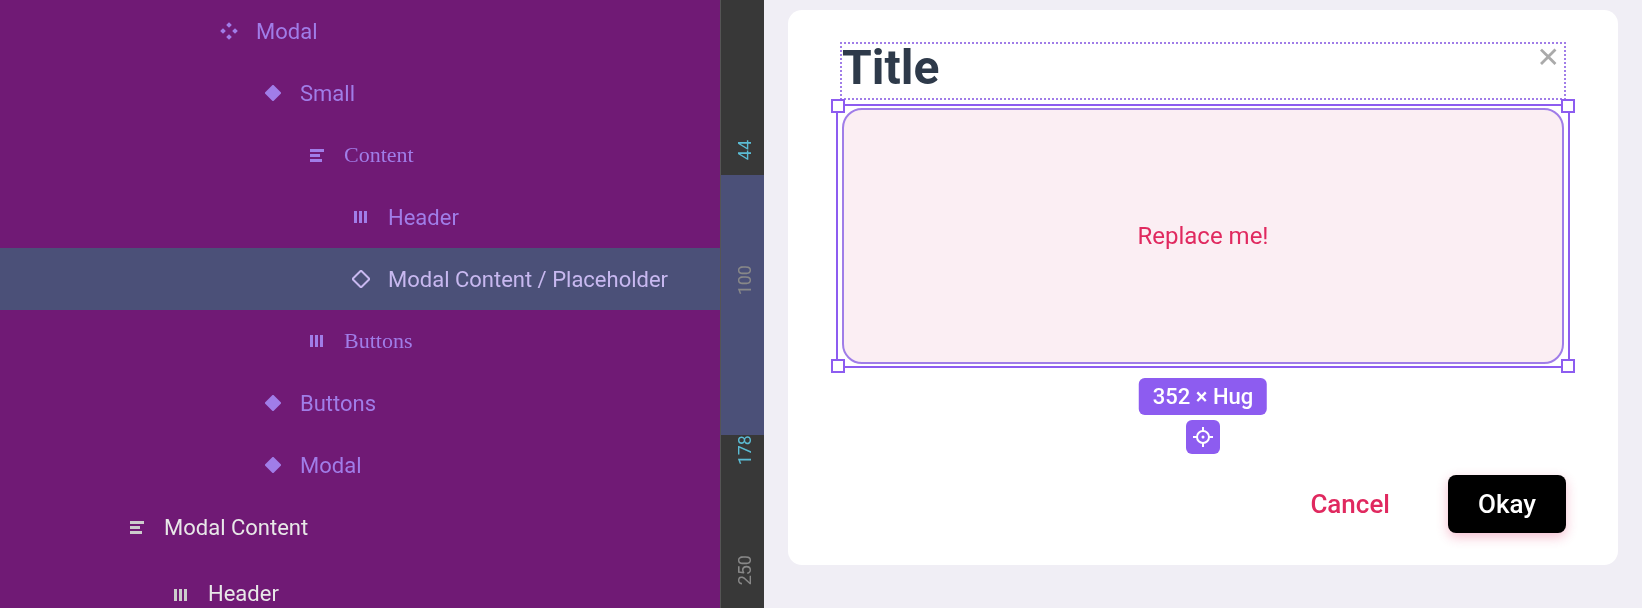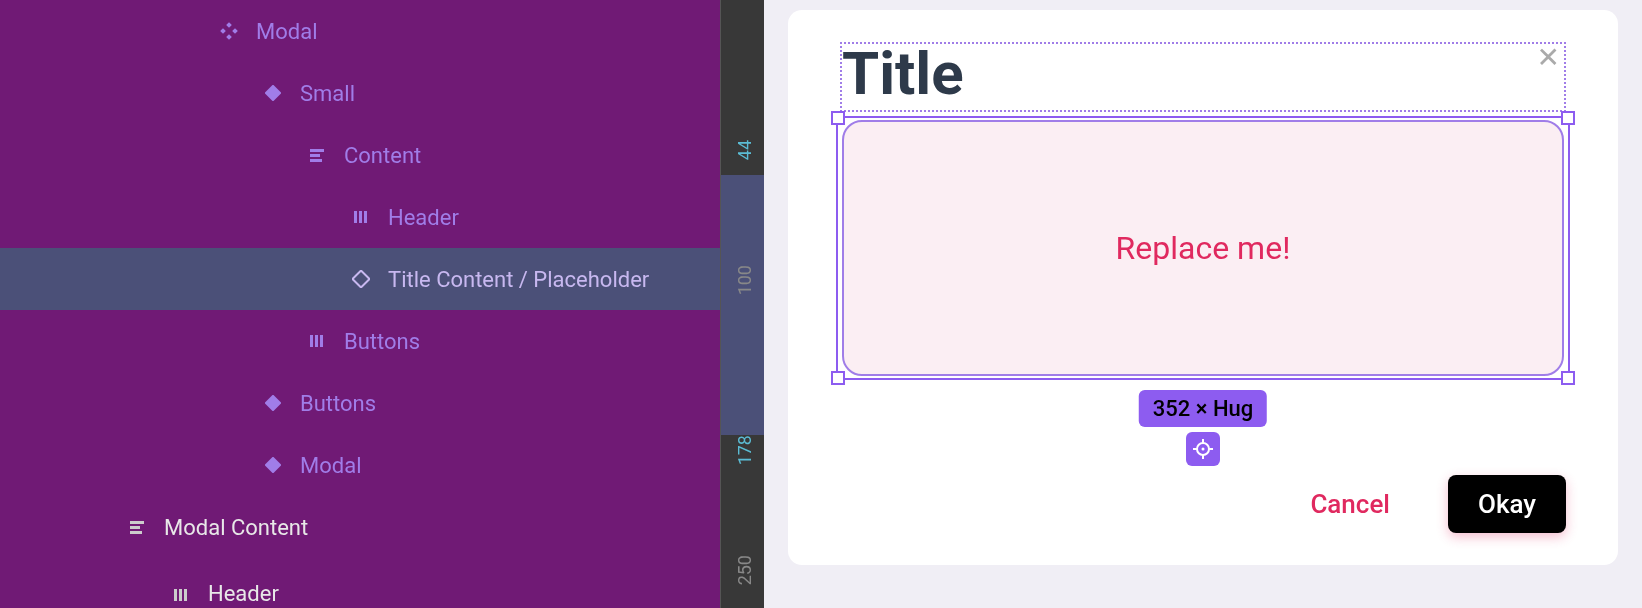--- a/index.html
+++ b/index.html
@@ -37,21 +37,21 @@
 }
 .layer-label {
   font-size: 22px;
   font-weight: 400;
 }
 .purple { color: #a07de8; }
 .white { color: #e8e8e8; }
 .faded { color: #999; }
 .indent-1 { padding-left: 218px; }
 .indent-2 { padding-left: 262px; }
-.indent-3 { padding-left: 306px; }
+.indent-3 { padding-left: 306px; font-family: Liberation Serif, serif; }
 .indent-4 { padding-left: 350px; }
 .indent-0 { padding-left: 126px; }
 .indent-0b { padding-left: 170px; }
 
 .ruler {
   width: 44px;
   height: 100%;
   background: #383838;
   border-left: 1px solid #555;
   position: relative;
@@ -89,21 +89,21 @@
 }
 .modal-header {
   display: flex;
   align-items: flex-start;
   justify-content: space-between;
   border: 2px dotted #a07de8;
   padding: 0 4px 6px 0;
   margin-bottom: 8px;
 }
 .modal-title {
-  font-size: 60px;
+  font-size: 48px;
   font-weight: 700;
   color: #2e3a4a;
   line-height: 1;
 }
 .close-x {
   color: #aaa;
   font-size: 28px;
   cursor: pointer;
   line-height: 1;
 }
@@ -116,21 +116,21 @@
   background: #fbeef3;
   border-radius: 20px;
   height: 256px;
   display: flex;
   align-items: center;
   justify-content: center;
   margin: 2px;
 }
 .placeholder-text {
   color: #e0295f;
-  font-size: 32px;
+  font-size: 24px;
 }
 .sel-border {
   position: absolute;
   inset: -4px;
   border: 2px solid #8d5cf0;
   pointer-events: none;
 }
 .handle {
   position: absolute;
   width: 14px;
@@ -142,21 +142,21 @@
 .h-tr { top: -7px; right: -7px; }
 .h-bl { bottom: -7px; left: -7px; }
 .h-br { bottom: -7px; right: -7px; }
 
 .size-badge {
   position: absolute;
   left: 50%;
   transform: translateX(-50%);
   top: calc(100% + 14px);
   background: #8d5cf0;
-  color: #000000;
+  color: #ffffff;
   font-size: 22px;
   font-weight: 500;
   padding: 6px 14px;
   border-radius: 6px;
   white-space: nowrap;
 }
 .target-badge {
   position: absolute;
   left: 50%;
   transform: translateX(-50%);
@@ -239,21 +239,21 @@
         </svg>
     </span>
     <span class="layer-label purple">Header</span>
   </div>
   <div class="layer indent-4 selected">
     <span class="layer-icon">
       <svg width="18" height="18" viewBox="0 0 18 18">
           <rect x="3" y="3" width="12" height="12" transform="rotate(45 9 9)" fill="none" stroke="#c8b8f0" stroke-width="2"></rect>
         </svg>
     </span>
-    <span class="layer-label purple" style="color:#c8b8f0">Title Content / Placeholder</span>
+    <span class="layer-label purple" style="color:#c8b8f0">Modal Content / Placeholder</span>
   </div>
   <div class="layer indent-3">
     <span class="layer-icon">
       <svg width="16" height="16" viewBox="0 0 16 16">
           <rect x="1" y="2" width="3" height="12" fill="#a07de8"></rect>
           <rect x="6" y="2" width="3" height="12" fill="#a07de8"></rect>
           <rect x="11" y="2" width="3" height="12" fill="#a07de8"></rect>
         </svg>
     </span>
     <span class="layer-label purple">Buttons</span>

